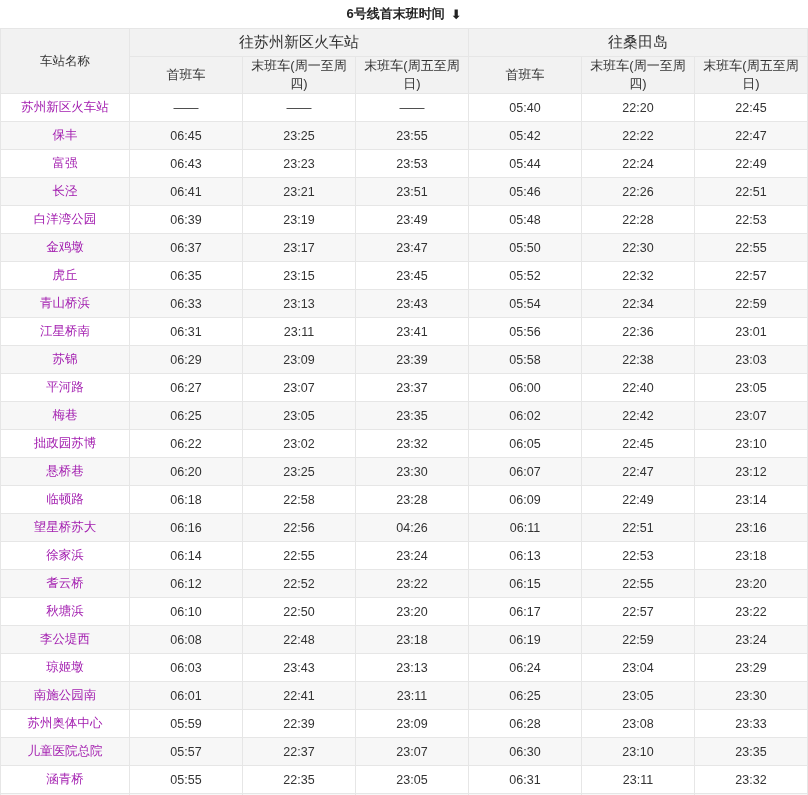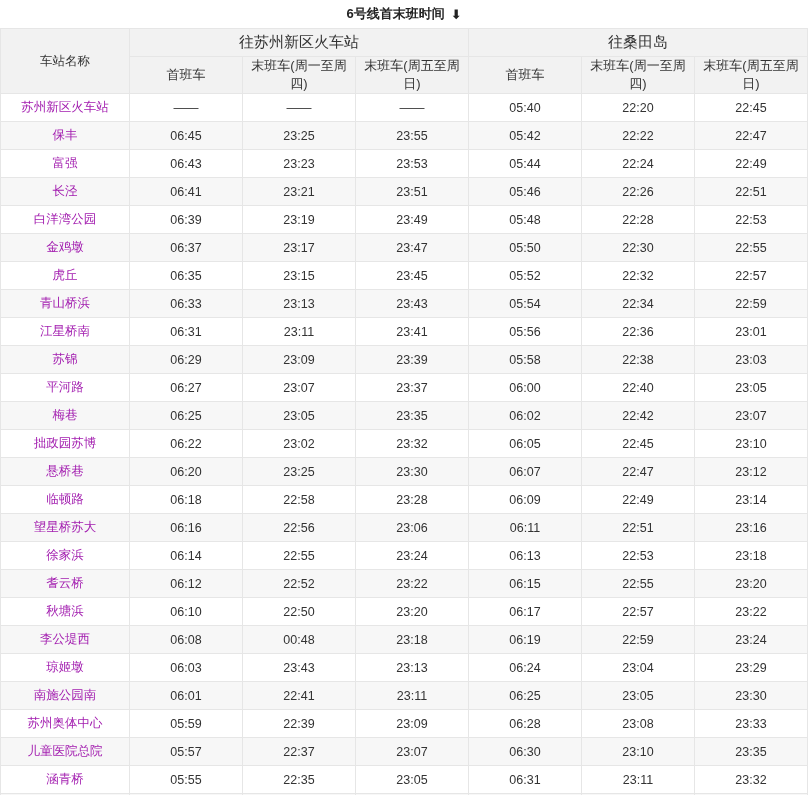--- a/index.html
+++ b/index.html
@@ -240,21 +240,21 @@
           <td>22:58</td>
           <td>23:28</td>
           <td>06:09</td>
           <td>22:49</td>
           <td>23:14</td>
         </tr>
         <tr>
           <td class="station">望星桥苏大</td>
           <td>06:16</td>
           <td>22:56</td>
-          <td>23:06</td>
+          <td>04:26</td>
           <td>06:11</td>
           <td>22:51</td>
           <td>23:16</td>
         </tr>
         <tr>
           <td class="station">徐家浜</td>
           <td>06:14</td>
           <td>22:55</td>
           <td>23:24</td>
           <td>06:13</td>
@@ -275,21 +275,21 @@
           <td>06:10</td>
           <td>22:50</td>
           <td>23:20</td>
           <td>06:17</td>
           <td>22:57</td>
           <td>23:22</td>
         </tr>
         <tr>
           <td class="station">李公堤西</td>
           <td>06:08</td>
-          <td>00:48</td>
+          <td>22:48</td>
           <td>23:18</td>
           <td>06:19</td>
           <td>22:59</td>
           <td>23:24</td>
         </tr>
         <tr>
           <td class="station">琼姬墩</td>
           <td>06:03</td>
           <td>23:43</td>
           <td>23:13</td>

